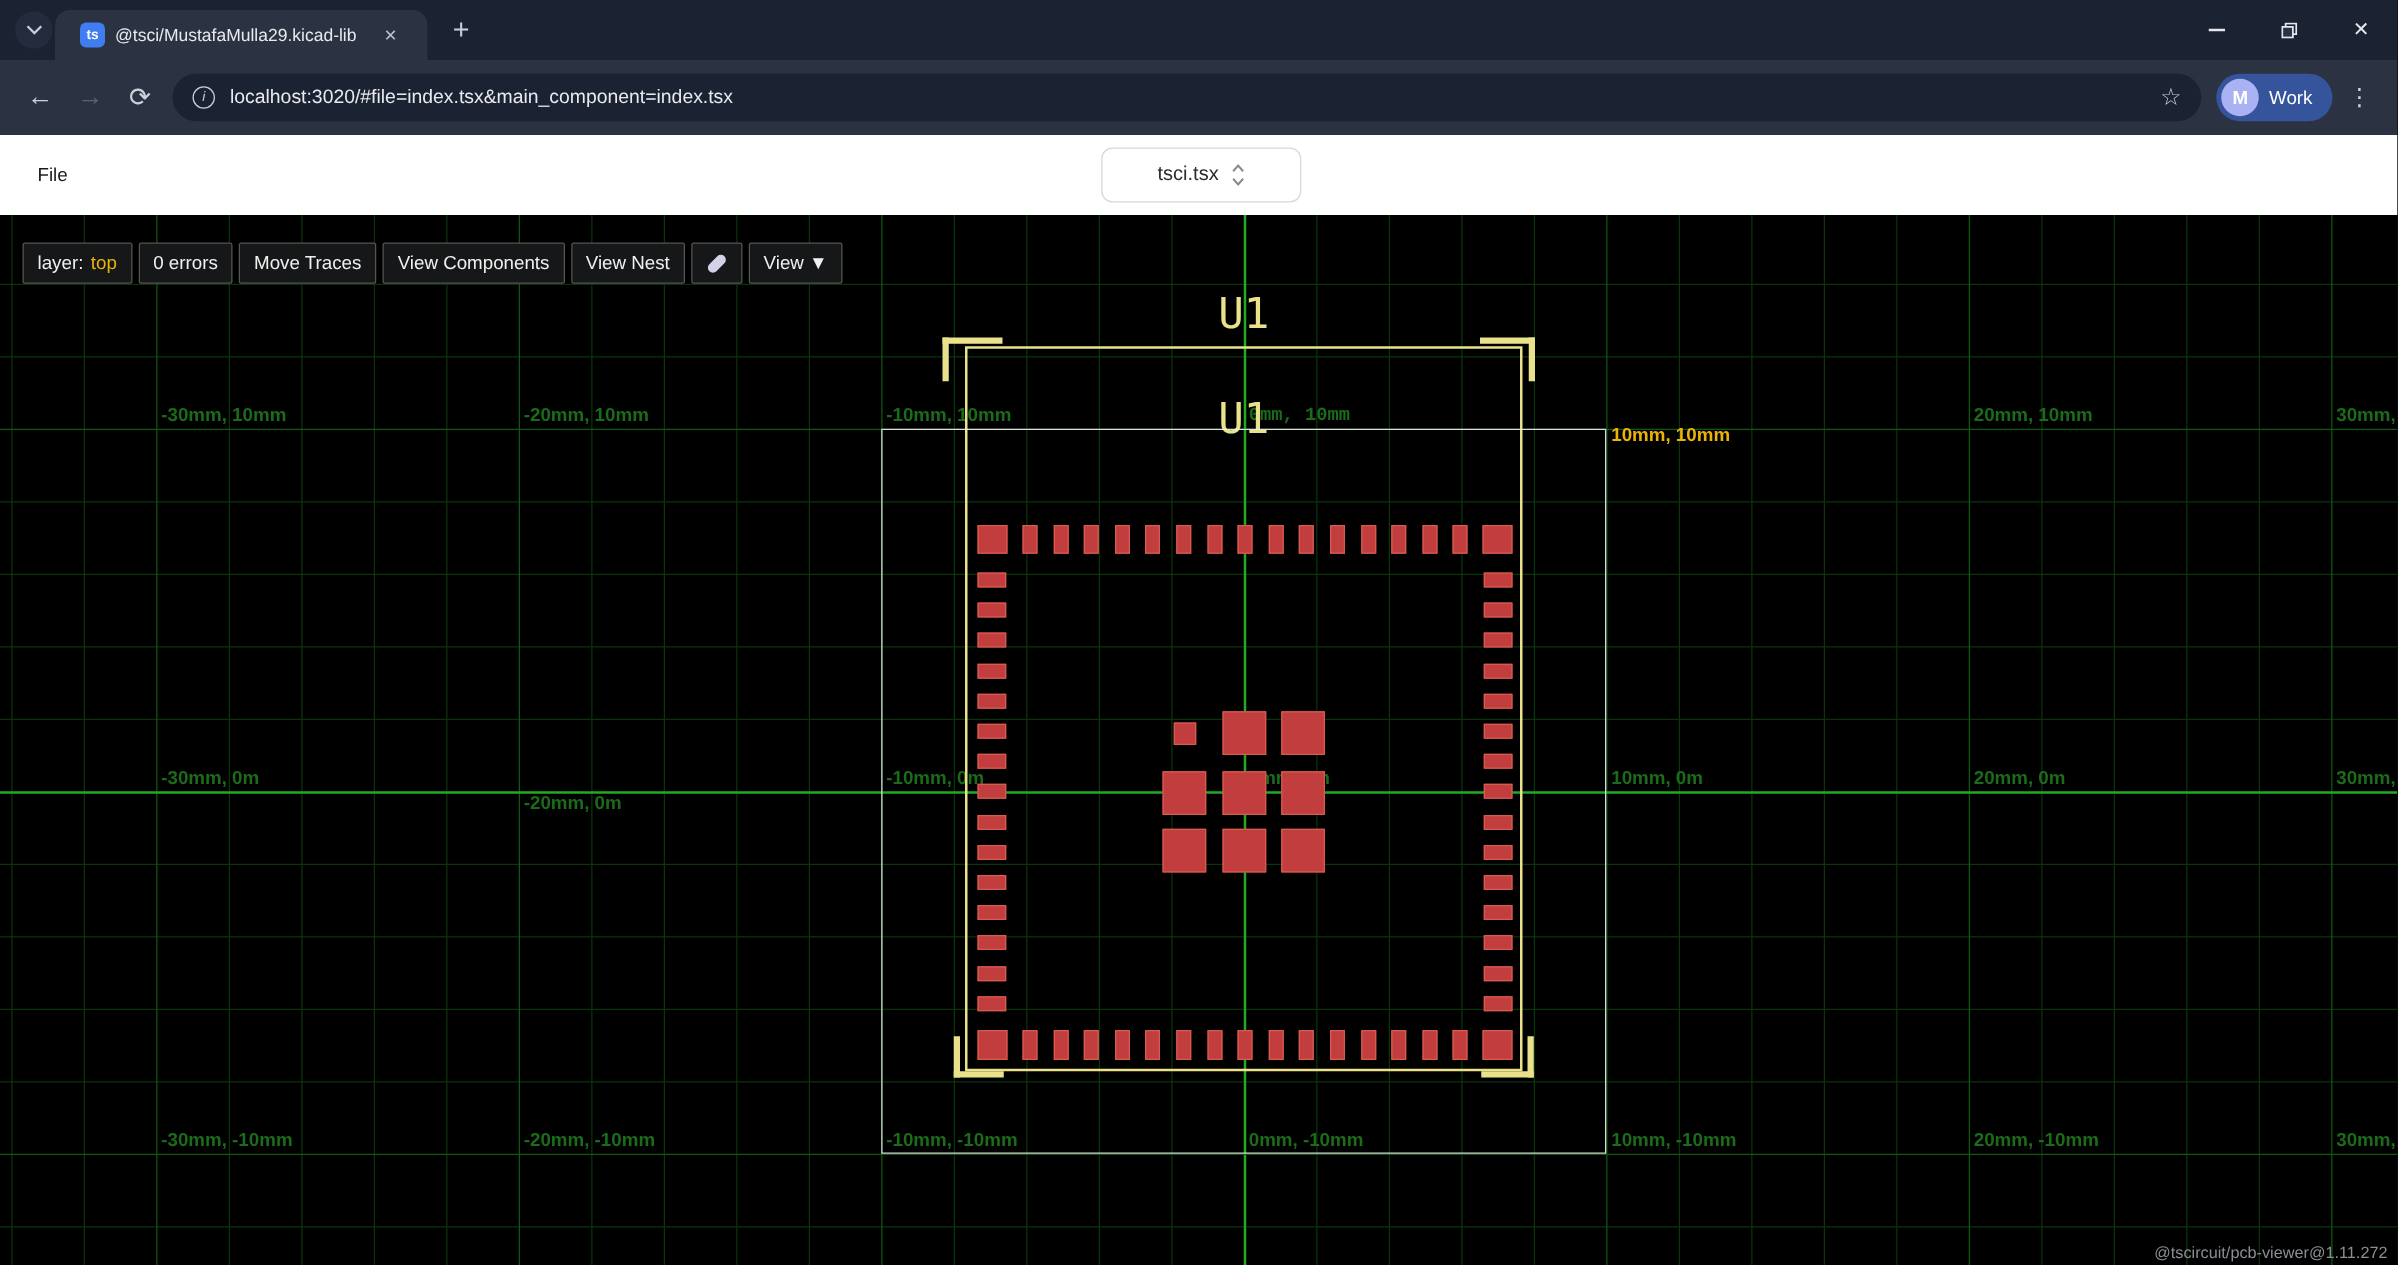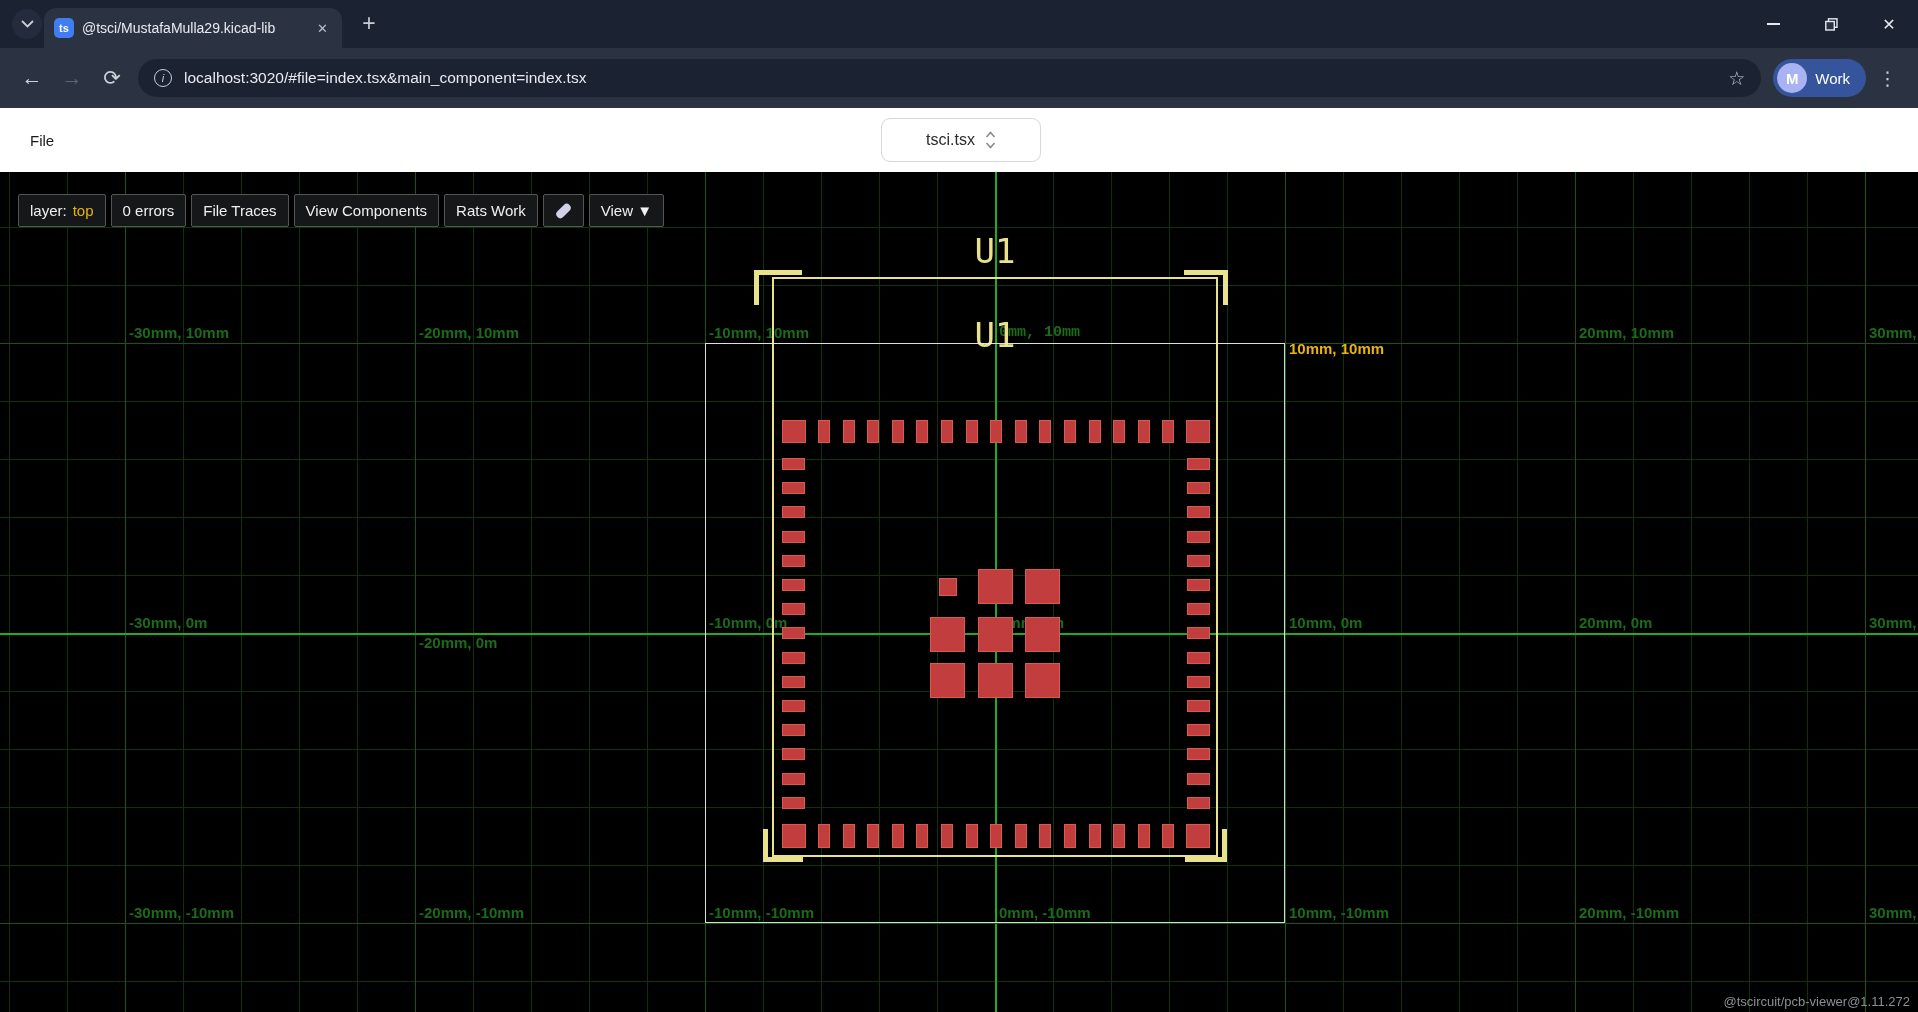--- a/index.html
+++ b/index.html
@@ -5,21 +5,21 @@
   * { margin:0; padding:0; box-sizing:border-box; }
   html,body { background:#10141f; }
   body { width:1918px; height:1012px; overflow:hidden; font-family:"Liberation Sans", sans-serif; }
   .screen { position:relative; width:1918px; height:1012px; overflow:hidden; }
 
   
   .tabstrip { position:absolute; left:0; top:0; width:100%; height:48px; background:#1b2232; }
   .tab-search { position:absolute; left:12px; top:9px; width:30px; height:30px; border-radius:50%;
                 display:flex; align-items:center; justify-content:center; color:#c9ced6; background:#232b3d; cursor:pointer; }
   .tab { position:absolute; left:44px; top:8px; width:298px; height:40px; background:#2b3342;
-         border-radius:12px 12px 0 0; display:flex; align-items:center; padding:0 10px; }
+         border-radius:12px 12px 0 0; display:flex; align-items:center; padding:0 20px; }
   .favicon { width:20px; height:20px; border-radius:5px; background:#3f7df0; color:#fff; font-size:11px;
              font-weight:bold; display:flex; align-items:center; justify-content:center; }
   .tab-title { color:#e8eaf0; font-size:14px; margin:0 8px; white-space:nowrap; overflow:hidden; flex:1; }
   .tab-close { color:#b9c0cc; font-size:13px; padding:2px 4px; cursor:pointer; }
   .new-tab { position:absolute; left:354px; top:8px; width:30px; height:30px; display:flex; align-items:center;
              justify-content:center; color:#c9ced6; font-size:23px; cursor:pointer; }
   .win-controls { position:absolute; right:0; top:0; height:48px; display:flex; }
   .win-btn { width:58px; height:48px; display:flex; align-items:center; justify-content:center; color:#e6e8ee; }
   .min-bar { width:13px; height:2px; background:#e6e8ee; }
   .close-x { font-size:16px; }
@@ -138,23 +138,23 @@
     </div>
   </div>
 
   <div class="canvas" id="pcb-canvas">
     <div class="pcb-toolbar">
       <div class="tbtn">
         <span>layer:</span>
         <span class="layer-val">top</span>
       </div>
       <div class="tbtn">0 errors</div>
-      <div class="tbtn">File Traces</div>
+      <div class="tbtn">Move Traces</div>
       <div class="tbtn">View Components</div>
-      <div class="tbtn">Rats Work</div>
+      <div class="tbtn">View Nest</div>
       <div class="tbtn">
           <div class="pencil"></div>
         </div>
       <div class="tbtn">View ▼</div>
     </div>
     <div class="version">@tscircuit/pcb-viewer@1.11.272</div>
   <div class="vline" style="left: 9px; top: 0px; width: 1px; height: 840px; background: rgb(10, 52, 10);"></div>
       <div class="vline" style="left: 67px; top: 0px; width: 1px; height: 840px; background: rgb(10, 52, 10);"></div>
       <div class="vline" style="left: 183px; top: 0px; width: 1px; height: 840px; background: rgb(10, 52, 10);"></div>
       <div class="vline" style="left: 241px; top: 0px; width: 1px; height: 840px; background: rgb(10, 52, 10);"></div>

